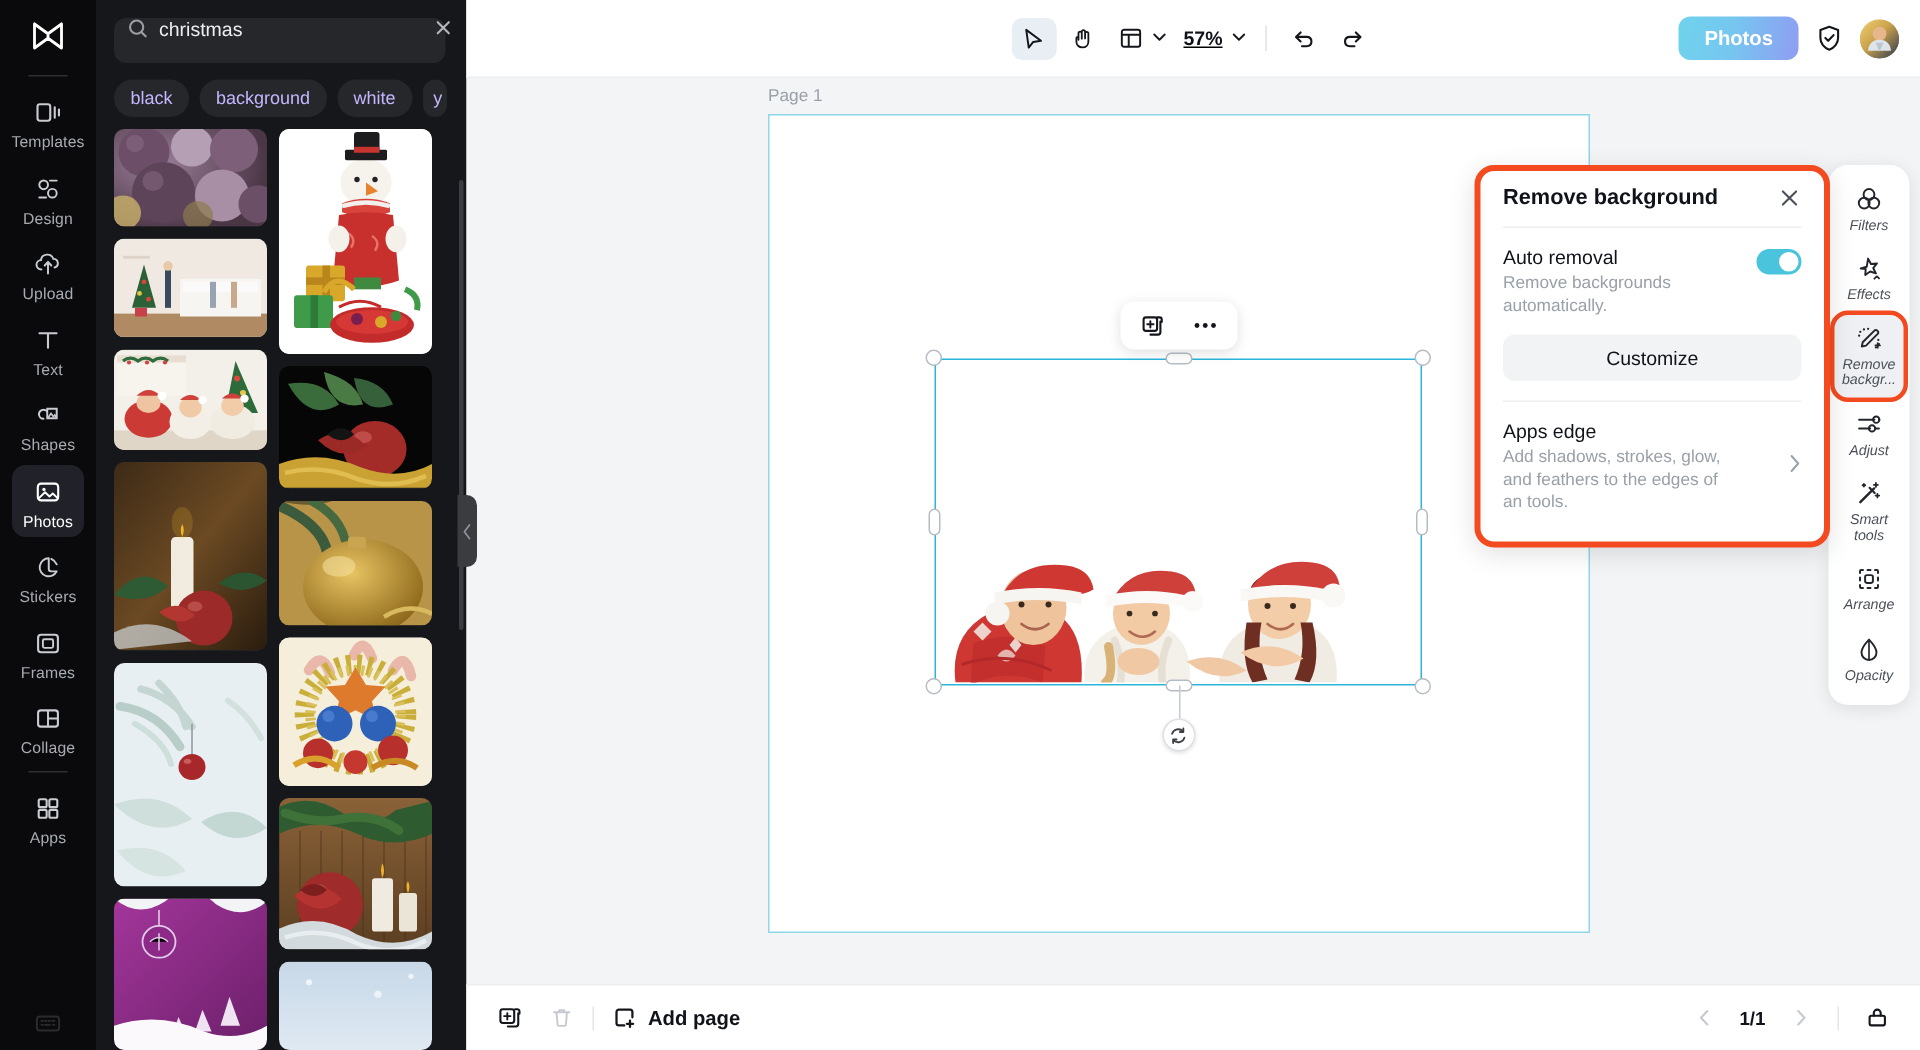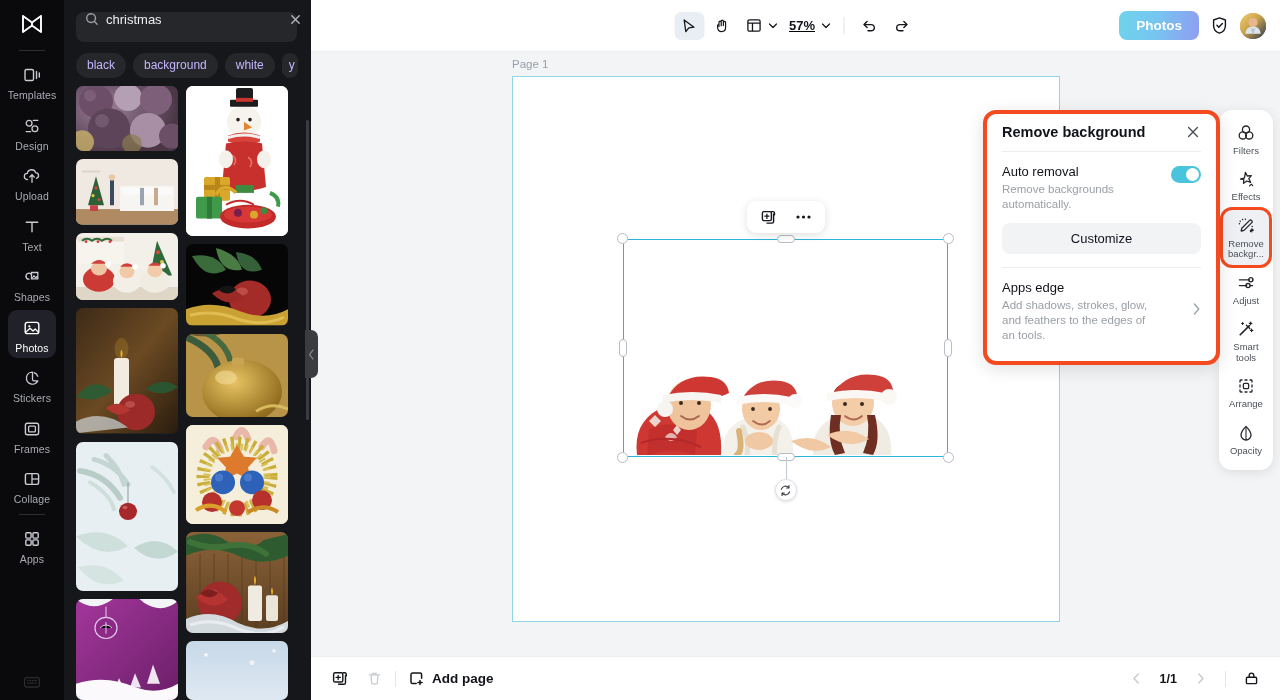--- a/index.html
+++ b/index.html
@@ -144,21 +144,21 @@
            border-radius: 6px; cursor: pointer; }
 
   
   .tool-rail {
     position: absolute; right: 7px; top: 58px; width: 54px;
     background: #fff; border-radius: 13px; box-shadow: 0 2px 12px rgba(0,0,0,.10);
     padding: 7px 0; z-index: 25;
   }
   .tool-item {
     width: 46px; margin: 0 auto 2px; padding: 6px 0 5px; border-radius: 9px;
-    display: flex; flex-direction: column; align-items: center; gap: 3px; cursor: pointer;
+    display: flex; flex-direction: column; align-items: center; gap: 3px; cursor: pointer; font-style: italic;
   }
   .tool-item.active { background: #eef0f3; }
   .tool-item.highlight { outline: 3px solid #f44a20; outline-offset: 0px; }
   .tool-ico { width: 20px; height: 20px; display:flex; align-items:center; justify-content:center; }
   .tool-lbl { font-size: 9.5px; color: #4b5058; text-align: center; line-height: 1.1; }
 
   
   .popover {
     position: absolute; right: 60px; top: 58px; width: 237px;
     background: #fff; border-radius: 13px; border: 4px solid #f44a20;

